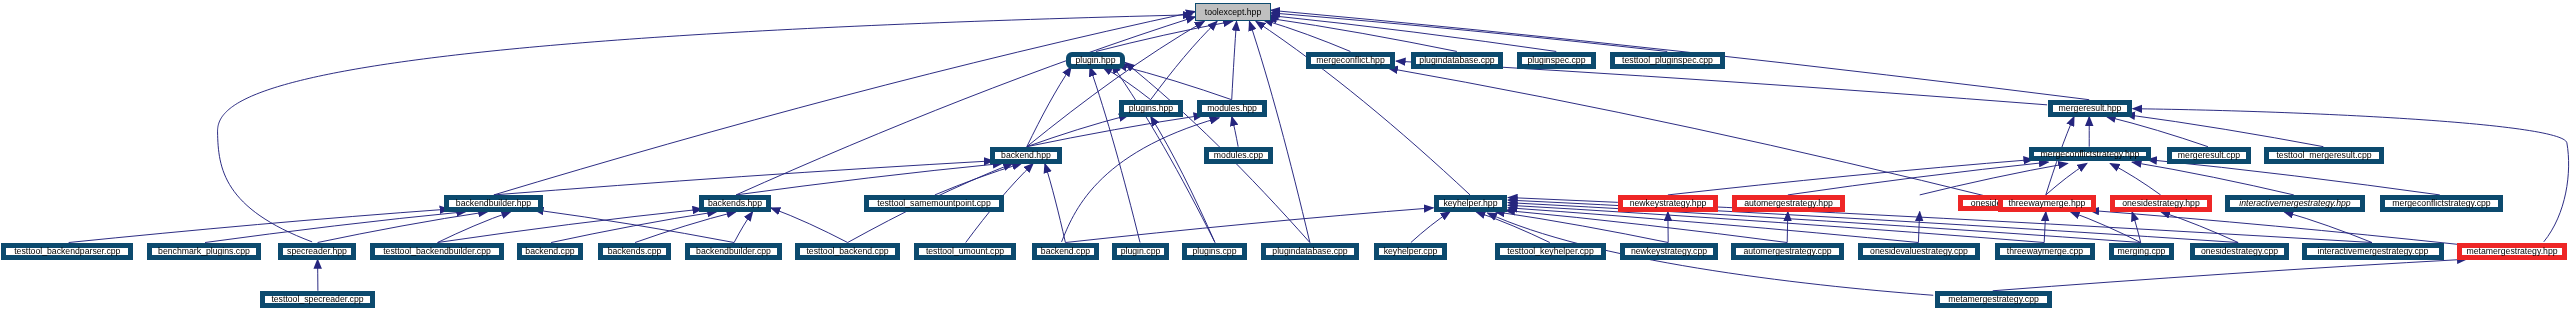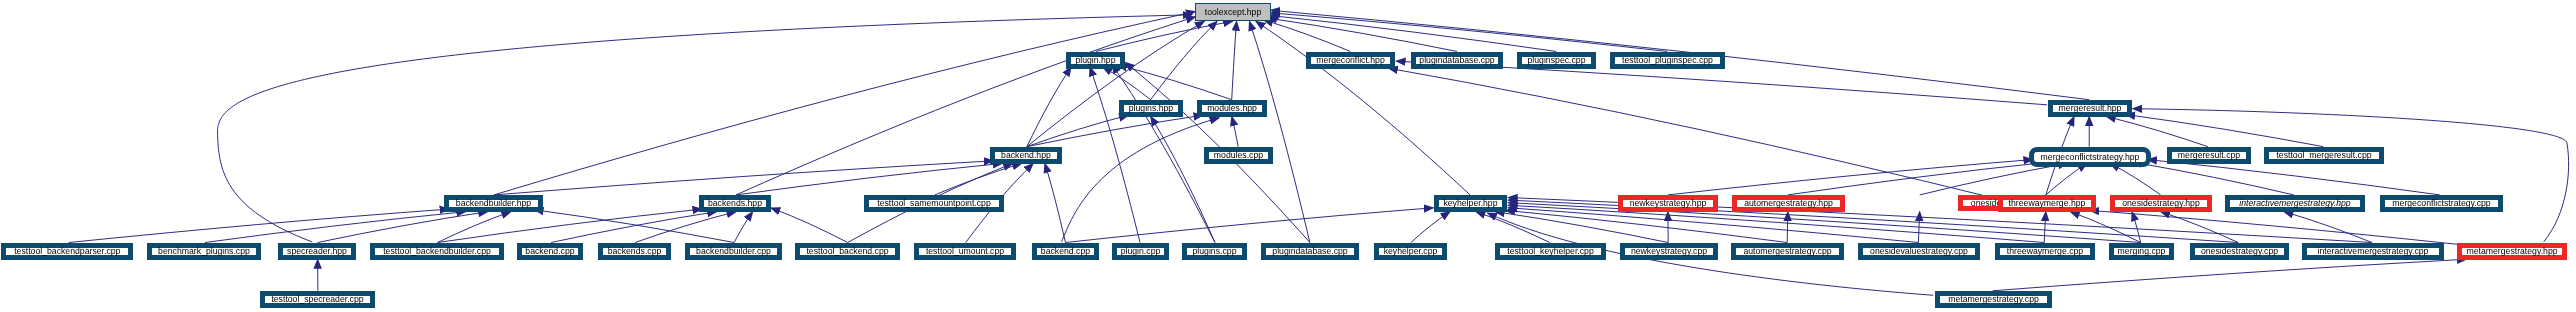--- a/index.html
+++ b/index.html
@@ -95,31 +95,31 @@
       <path d="M 3325.5 377 C 3289.365 358.76 3253.23 342.44 3216 329" fill="none" stroke="#25257e" stroke-width="1.5" marker-end="url(#arrow)"></path>
       <path d="M 3820 380 C 3630.58 359.86 3441.16 341.84000000000003 3246 327" fill="none" stroke="#25257e" stroke-width="1.5" marker-end="url(#arrow)"></path>
       <path d="M 3477 377 C 3437.235 358.76 3397.47 342.44 3356.5 329" fill="none" stroke="#25257e" stroke-width="1.5" marker-end="url(#arrow)"></path>
       <path d="M 3325.5 377 C 3321.045 358.76 3316.59 342.44 3312 329" fill="none" stroke="#25257e" stroke-width="1.5" marker-end="url(#arrow)"></path>
       <path d="M 3685 377 C 3639.79 358.76 3594.58 342.44 3548 329" fill="none" stroke="#25257e" stroke-width="1.5" marker-end="url(#arrow)"></path>
       <path d="M 3095.5 452 C 3338.545 433.38 3581.59 416.72 3832 403" fill="none" stroke="#25257e" stroke-width="1.5" marker-end="url(#arrow)"></path>
       <path d="M 492 452 C 491.835 433.38 491.67 416.72 491.5 403" fill="none" stroke="#25257e" stroke-width="1.5" marker-end="url(#arrow)"></path>
     </svg>
   <div id="node-layer">
       <div class="node root" style="left: 1195px; top: 3.2px; width: 76px; height: 18px;">toolexcept.hpp</div>
-      <div class="node" style="left: 1066px; top: 52px; width: 59px; height: 16.7px;">plugin.hpp</div>
+      <div class="node" style="left: 1066px; top: 52px; width: 59px; height: 16.7px; border-radius: 6px;">plugin.hpp</div>
       <div class="node" style="left: 1306px; top: 52px; width: 89px; height: 16.7px;">mergeconflict.hpp</div>
       <div class="node" style="left: 1411px; top: 52px; width: 92px; height: 16.7px;">plugindatabase.cpp</div>
       <div class="node" style="left: 1517px; top: 52px; width: 79px; height: 16.7px;">pluginspec.cpp</div>
       <div class="node" style="left: 1610px; top: 52px; width: 115px; height: 16.7px;">testtool_pluginspec.cpp</div>
       <div class="node" style="left: 1119px; top: 100px; width: 64px; height: 16.7px;">plugins.hpp</div>
       <div class="node" style="left: 1197px; top: 100px; width: 70px; height: 16.7px;">modules.hpp</div>
       <div class="node" style="left: 2048px; top: 100px; width: 84px; height: 16.7px;">mergeresult.hpp</div>
       <div class="node" style="left: 990px; top: 147px; width: 72px; height: 16.7px;">backend.hpp</div>
       <div class="node" style="left: 1204px; top: 147px; width: 69px; height: 16.7px;">modules.cpp</div>
-      <div class="node" style="left: 2029px; top: 147px; width: 122px; height: 20px; border-radius: 8px;">mergeconflictstrategy.hpp</div>
+      <div class="node" style="left: 2029px; top: 147px; width: 122px; height: 14px;">mergeconflictstrategy.hpp</div>
       <div class="node" style="left: 2167px; top: 147px; width: 84px; height: 16.7px;">mergeresult.cpp</div>
       <div class="node" style="left: 2264px; top: 147px; width: 120px; height: 16.7px;">testtool_mergeresult.cpp</div>
       <div class="node" style="left: 444px; top: 195px; width: 99px; height: 16.7px;">backendbuilder.hpp</div>
       <div class="node" style="left: 699px; top: 195px; width: 72px; height: 16.7px;">backends.hpp</div>
       <div class="node" style="left: 864px; top: 195px; width: 140px; height: 16.7px;">testtool_samemountpoint.cpp</div>
       <div class="node" style="left: 1434px; top: 195px; width: 73px; height: 16.7px;">keyhelper.hpp</div>
       <div class="node red" style="left: 1618px; top: 195px; width: 100px; height: 16.7px;">newkeystrategy.hpp</div>
       <div class="node red" style="left: 1732px; top: 195px; width: 113px; height: 16.7px;">automergestrategy.hpp</div>
       <div class="node red" style="left: 1958px; top: 195px; width: 124px; height: 16px; text-align: center;">onesidevaluestrategy.hpp</div>
       <div class="node red" style="left: 1998px; top: 195px; width: 98px; height: 16.7px;">threewaymerge.hpp</div>

